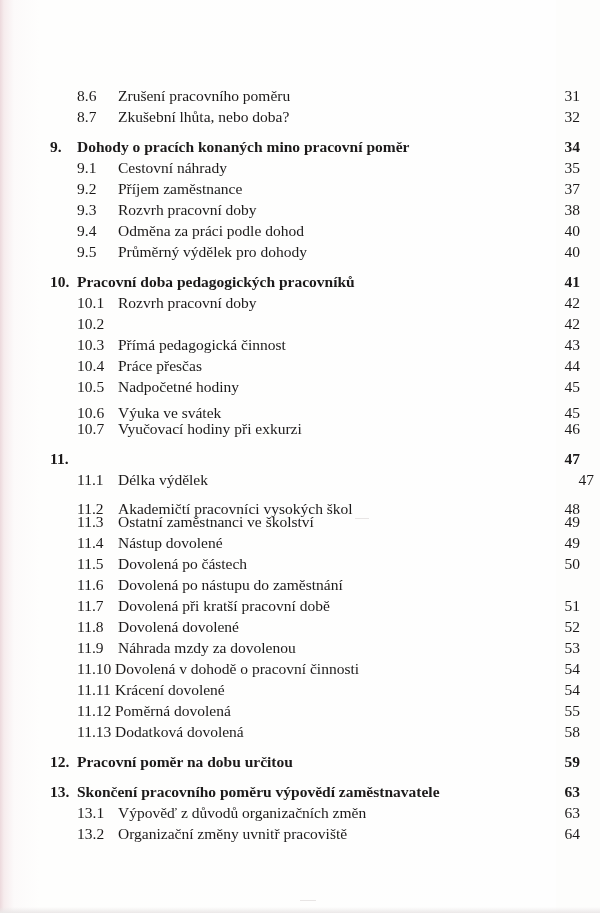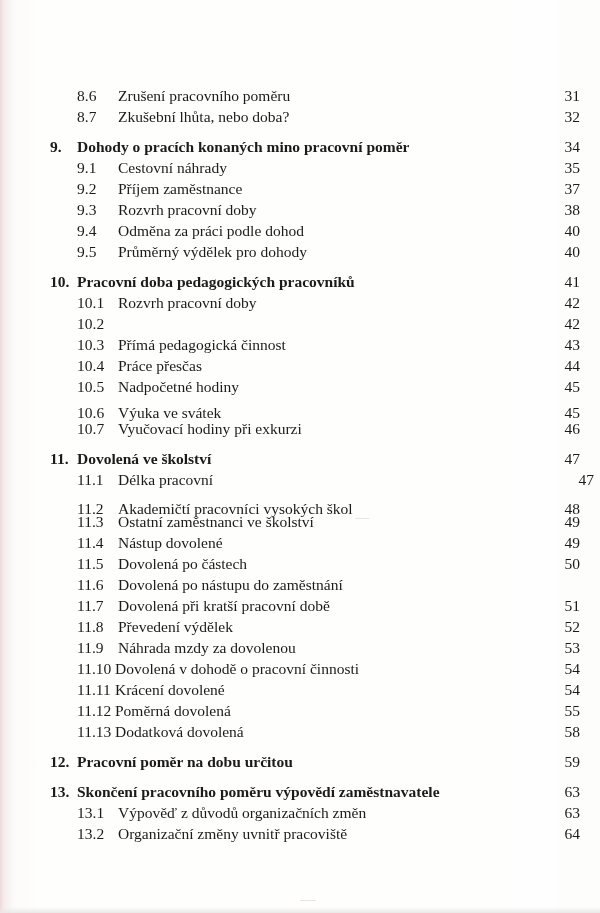--- a/index.html
+++ b/index.html
@@ -53,21 +53,21 @@
       position: absolute;
       top: 0;
       right: 20px;
       text-align: right;
     }
     .row.chapter {
       font-weight: bold;
       font-size: 15.5px;
     }
     .row.chapter .page-num {
-      font-weight: normal;
+      font-weight: bold;
     }
     .row.chapter .num { left: 50px; }
     .row.chapter .title { left: 77px; }
     .row.sub .num { left: 77px; }
     .row.sub .title { left: 118px; }
     .row.sub.xwide .title { left: 115px; }
     .speck {
       position: absolute;
       background: #d8d4d4;
       opacity: 0.6;
@@ -152,26 +152,25 @@
         <span class="title">Výuka ve svátek</span>
         <span class="page-num">45</span>
       </div>
       <div class="row sub" style="top: 419px;">
         <span class="num">10.7</span>
         <span class="title">Vyučovací hodiny při exkurzi</span>
         <span class="page-num">46</span>
       </div>
       <div class="row chapter" style="top: 449px;">
         <span class="num">11.</span>
-        <span class="title">Dovolená ve školství</span>
         <span class="page-num">47</span>
       </div>
       <div class="row sub" style="top: 470px; padding-left: 14px;">
         <span class="num">11.1</span>
-        <span class="title">Délka pracovní</span>
+        <span class="title">Délka výdělek</span>
         <span class="page-num">47</span>
       </div>
       <div class="row sub" style="top: 491px; margin-top: 8px;">
         <span class="num">11.2</span>
         <span class="title">Akademičtí pracovníci vysokých škol</span>
         <span class="page-num">48</span>
       </div>
       <div class="row sub" style="top: 512px;">
         <span class="num">11.3</span>
         <span class="title">Ostatní zaměstnanci ve školství</span>
@@ -192,21 +191,21 @@
         <span class="title">Dovolená po nástupu do zaměstnání</span>
         <span class="page-num">51</span>
       </div>
       <div class="row sub" style="top: 596px;">
         <span class="num">11.7</span>
         <span class="title">Dovolená při kratší pracovní době</span>
         <span class="page-num">51</span>
       </div>
       <div class="row sub" style="top: 617px;">
         <span class="num">11.8</span>
-        <span class="title">Převedení výdělek</span>
+        <span class="title">Dovolená dovolené</span>
         <span class="page-num">52</span>
       </div>
       <div class="row sub" style="top: 638px;">
         <span class="num">11.9</span>
         <span class="title">Náhrada mzdy za dovolenou</span>
         <span class="page-num">53</span>
       </div>
       <div class="row sub xwide" style="top: 659px;">
         <span class="num">11.10</span>
         <span class="title" style="left: 115px;">Dovolená v dohodě o pracovní činnosti</span>

